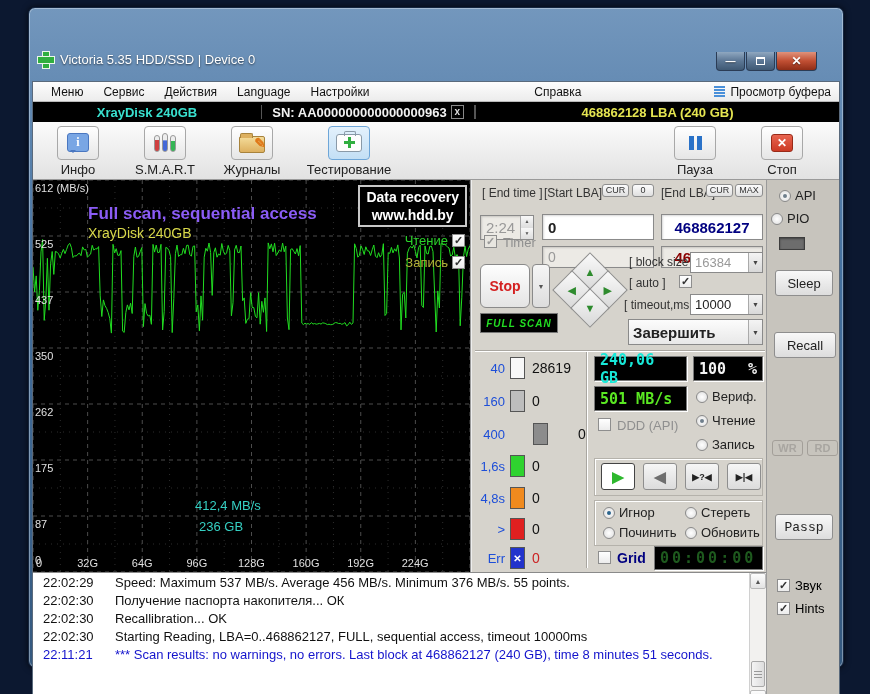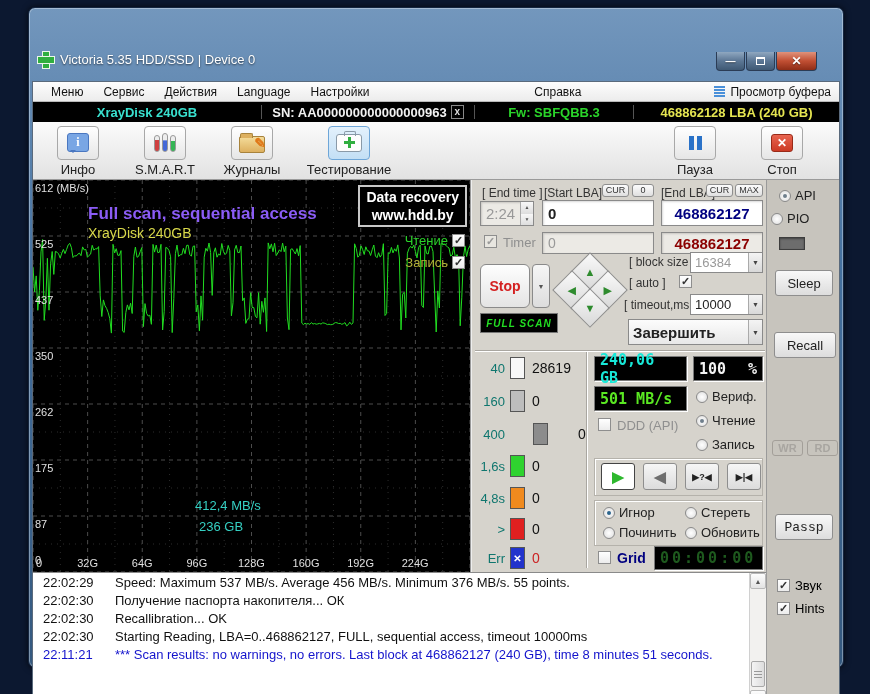--- a/index.html
+++ b/index.html
@@ -95,21 +95,21 @@
   .g-cursor1 { position:absolute; left:162px; top:318px; color:#35cfc2; font-size:13px; }
   .g-cursor2 { position:absolute; left:166px; top:339px; color:#35cfc2; font-size:13px; }
   .ylab { position:absolute; left:2px; color:#e0e0e0; }
   .xlab { position:absolute; bottom:3px; color:#e0e0e0; }
 
   
   .panel { width:296px; height:392px; background:#d6d3cc; position:relative; border-left:2px groove #eee; font-size:12px; color:#222; }
   .abs { position:absolute; }
   .plabel { color:#333; white-space:nowrap; }
   .mini-btn { border:1px solid #8e8e8e; border-radius:3px; background:linear-gradient(180deg,#fcfcfc,#e0e0e0); font-size:9px; text-align:center; line-height:11px; color:#333; }
-  .field { background:#fff; border:1px solid #8a8a8a; box-shadow:inset 1px 1px 2px rgba(0,0,0,.15); display:flex; align-items:center; }
+  .field { background:#fff; border:1px solid #8a8a8a; box-shadow:inset 1px 1px 2px rgba(0,0,0,.15); display:flex; align-items:center;margin-top:14px; }
   .field.dis { background:#eceae5; color:#999; }
   .spinner { margin-left:auto; width:13px; height:100%; border-left:1px solid #aaa; display:flex; flex-direction:column; }
   .spinner span { flex:1; font-size:5px; color:#555; text-align:center; line-height:10px; background:linear-gradient(180deg,#f8f8f8,#ddd); }
   .check { width:13px; height:13px; border:1px solid #8e8e8e; background:linear-gradient(180deg,#fff,#ececec); display:inline-flex; align-items:center; justify-content:center; font-size:11px; color:#333; font-weight:bold; line-height:1; }
   .check.dis { color:#9a9a9a; background:#e8e6e0; }
   .radio { width:12px; height:12px; border:1px solid #8a8a8a; border-radius:50%; background:radial-gradient(#fff,#dcdcdc); display:inline-block; position:relative; vertical-align:-2px; }
   .radio.sel::after { content:""; position:absolute; left:3px; top:3px; width:4px; height:4px; border-radius:50%; background:#2b648c; }
   .radio.sel.dis::after { background:#6f7f8c; }
   .dim { color:#8f8f8f; }
   .stop-btn { border:1px solid #8a8a8a; border-radius:6px; background:linear-gradient(180deg,#fefefe,#e4e4e4); color:#d42020; font-weight:bold; font-size:14px; display:flex; align-items:center; justify-content:center; }
@@ -118,21 +118,21 @@
   .fullscan { background:#000; border:1px solid #777; color:#22dd22; font-size:10px; font-weight:bold; display:flex; align-items:center; justify-content:center; letter-spacing:1px; }
   .combo { background:#fff; border:1px solid #8a8a8a; display:flex; align-items:center; padding-left:4px; font-size:13px; }
   .combo .ca { margin-left:auto; width:14px; height:100%; background:linear-gradient(180deg,#f4f4f4,#d8d8d8); border-left:1px solid #aaa; font-size:7px; color:#444; display:flex; align-items:center; justify-content:center; }
   .combo.big { font-weight:bold; font-size:15px; background:linear-gradient(180deg,#fcfcfc,#e8e8e8); }
   .combo.dis { color:#999; }
   .pad-cell { position:absolute; width:28px; height:28px; background:linear-gradient(135deg,#fafafa,#d8d8d8); border:1px solid #8e8e8e; transform:rotate(45deg); display:flex; align-items:center; justify-content:center; }
   .pad-cell span { transform:rotate(-45deg); color:#2e8b2e; font-size:11px; line-height:1; }
   .hsep { border-top:1px solid #a9a6a0; border-bottom:1px solid #fff; }
   .vsep { border-left:1px solid #a9a6a0; border-right:1px solid #fff; }
   .stat-row { position:absolute; display:flex; align-items:center; height:24px; }
-  .stat-label { width:36px; text-align:right; color:#0f766e; font-size:13px; padding-right:5px; }
+  .stat-label { width:36px; text-align:right; color:#1d4ed8; font-size:13px; padding-right:5px; }
   .stat-block { width:15px; height:22px; border:1px solid #555; display:flex; align-items:center; justify-content:center; color:#fff; font-weight:bold; font-size:10px; }
   .stat-count { margin-left:7px; font-size:14px; color:#111; }
   .pbtn { position:absolute; width:34px; height:27px; border:1px solid #8e8e8e; border-radius:3px; background:linear-gradient(180deg,#f6f6f6,#dcdcdc); display:flex; align-items:center; justify-content:center; font-size:9px; color:#222; font-weight:bold; }
   .pbtn.play { background:#fff; border-color:#444; }
   .tri-g { color:#2eb82e; font-size:15px; line-height:1; }
   .tri-k { color:#6f6f6f; font-size:15px; line-height:1; }
   .groupbox { position:absolute; border:1px solid #b5b2ab; box-shadow:inset 1px 1px 0 #fff; }
   .radio-lab { font-size:13px; color:#222; margin-left:4px; }
   .grid-led { color:#1e5a1e; letter-spacing:3px; font-size:15px; }
 
@@ -190,21 +190,20 @@
     </div>
 
     <div class="devicebar">
       <div class="seg model">XrayDisk 240GB</div>
       <div class="seg-sep"></div>
       <div class="seg sn">
         <span>SN: AA000000000000000963</span>
         <span class="sn-x">x</span>
       </div>
       <div class="seg-sep"></div>
-      <div class="seg fw">Fw: SBFQBB.3</div>
       <div class="seg-sep"></div>
       <div class="seg cap">468862128 LBA (240 GB)</div>
     </div>
 
     <div class="toolbar">
       <div class="tool">
         <span class="ticon">
             <span class="ic-info">i</span>
           </span>
         <span class="tlabel">Инфо</span>

